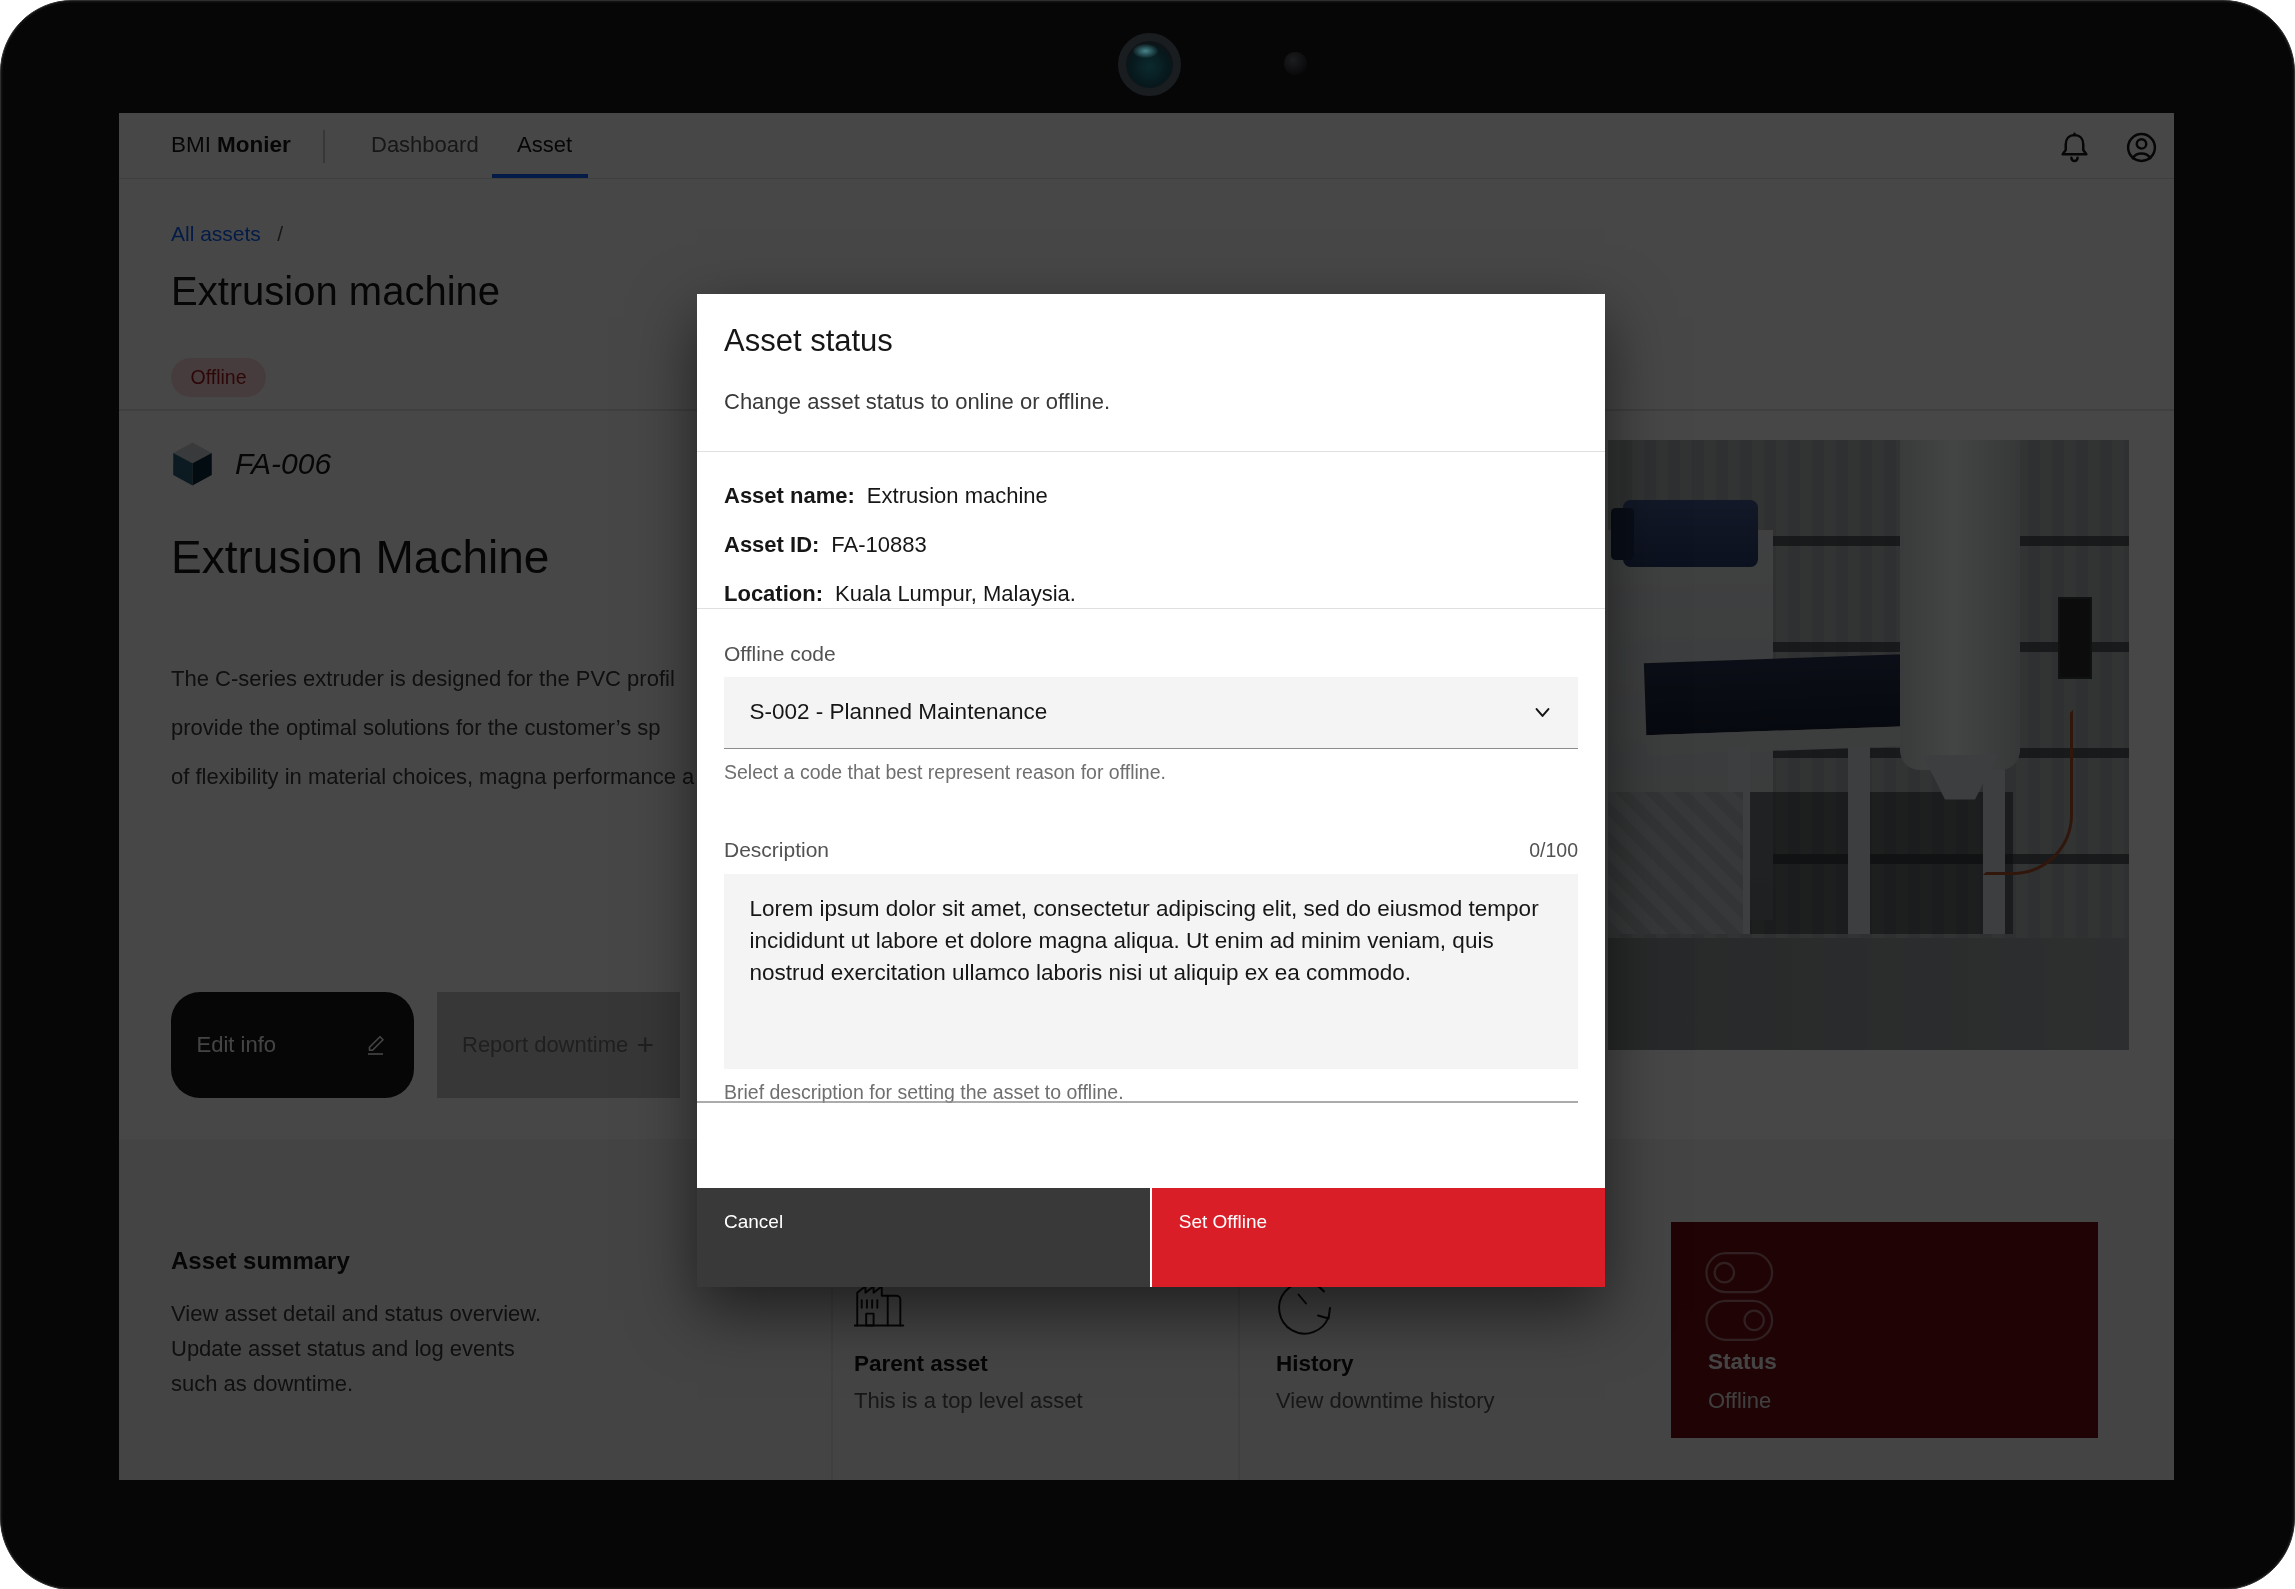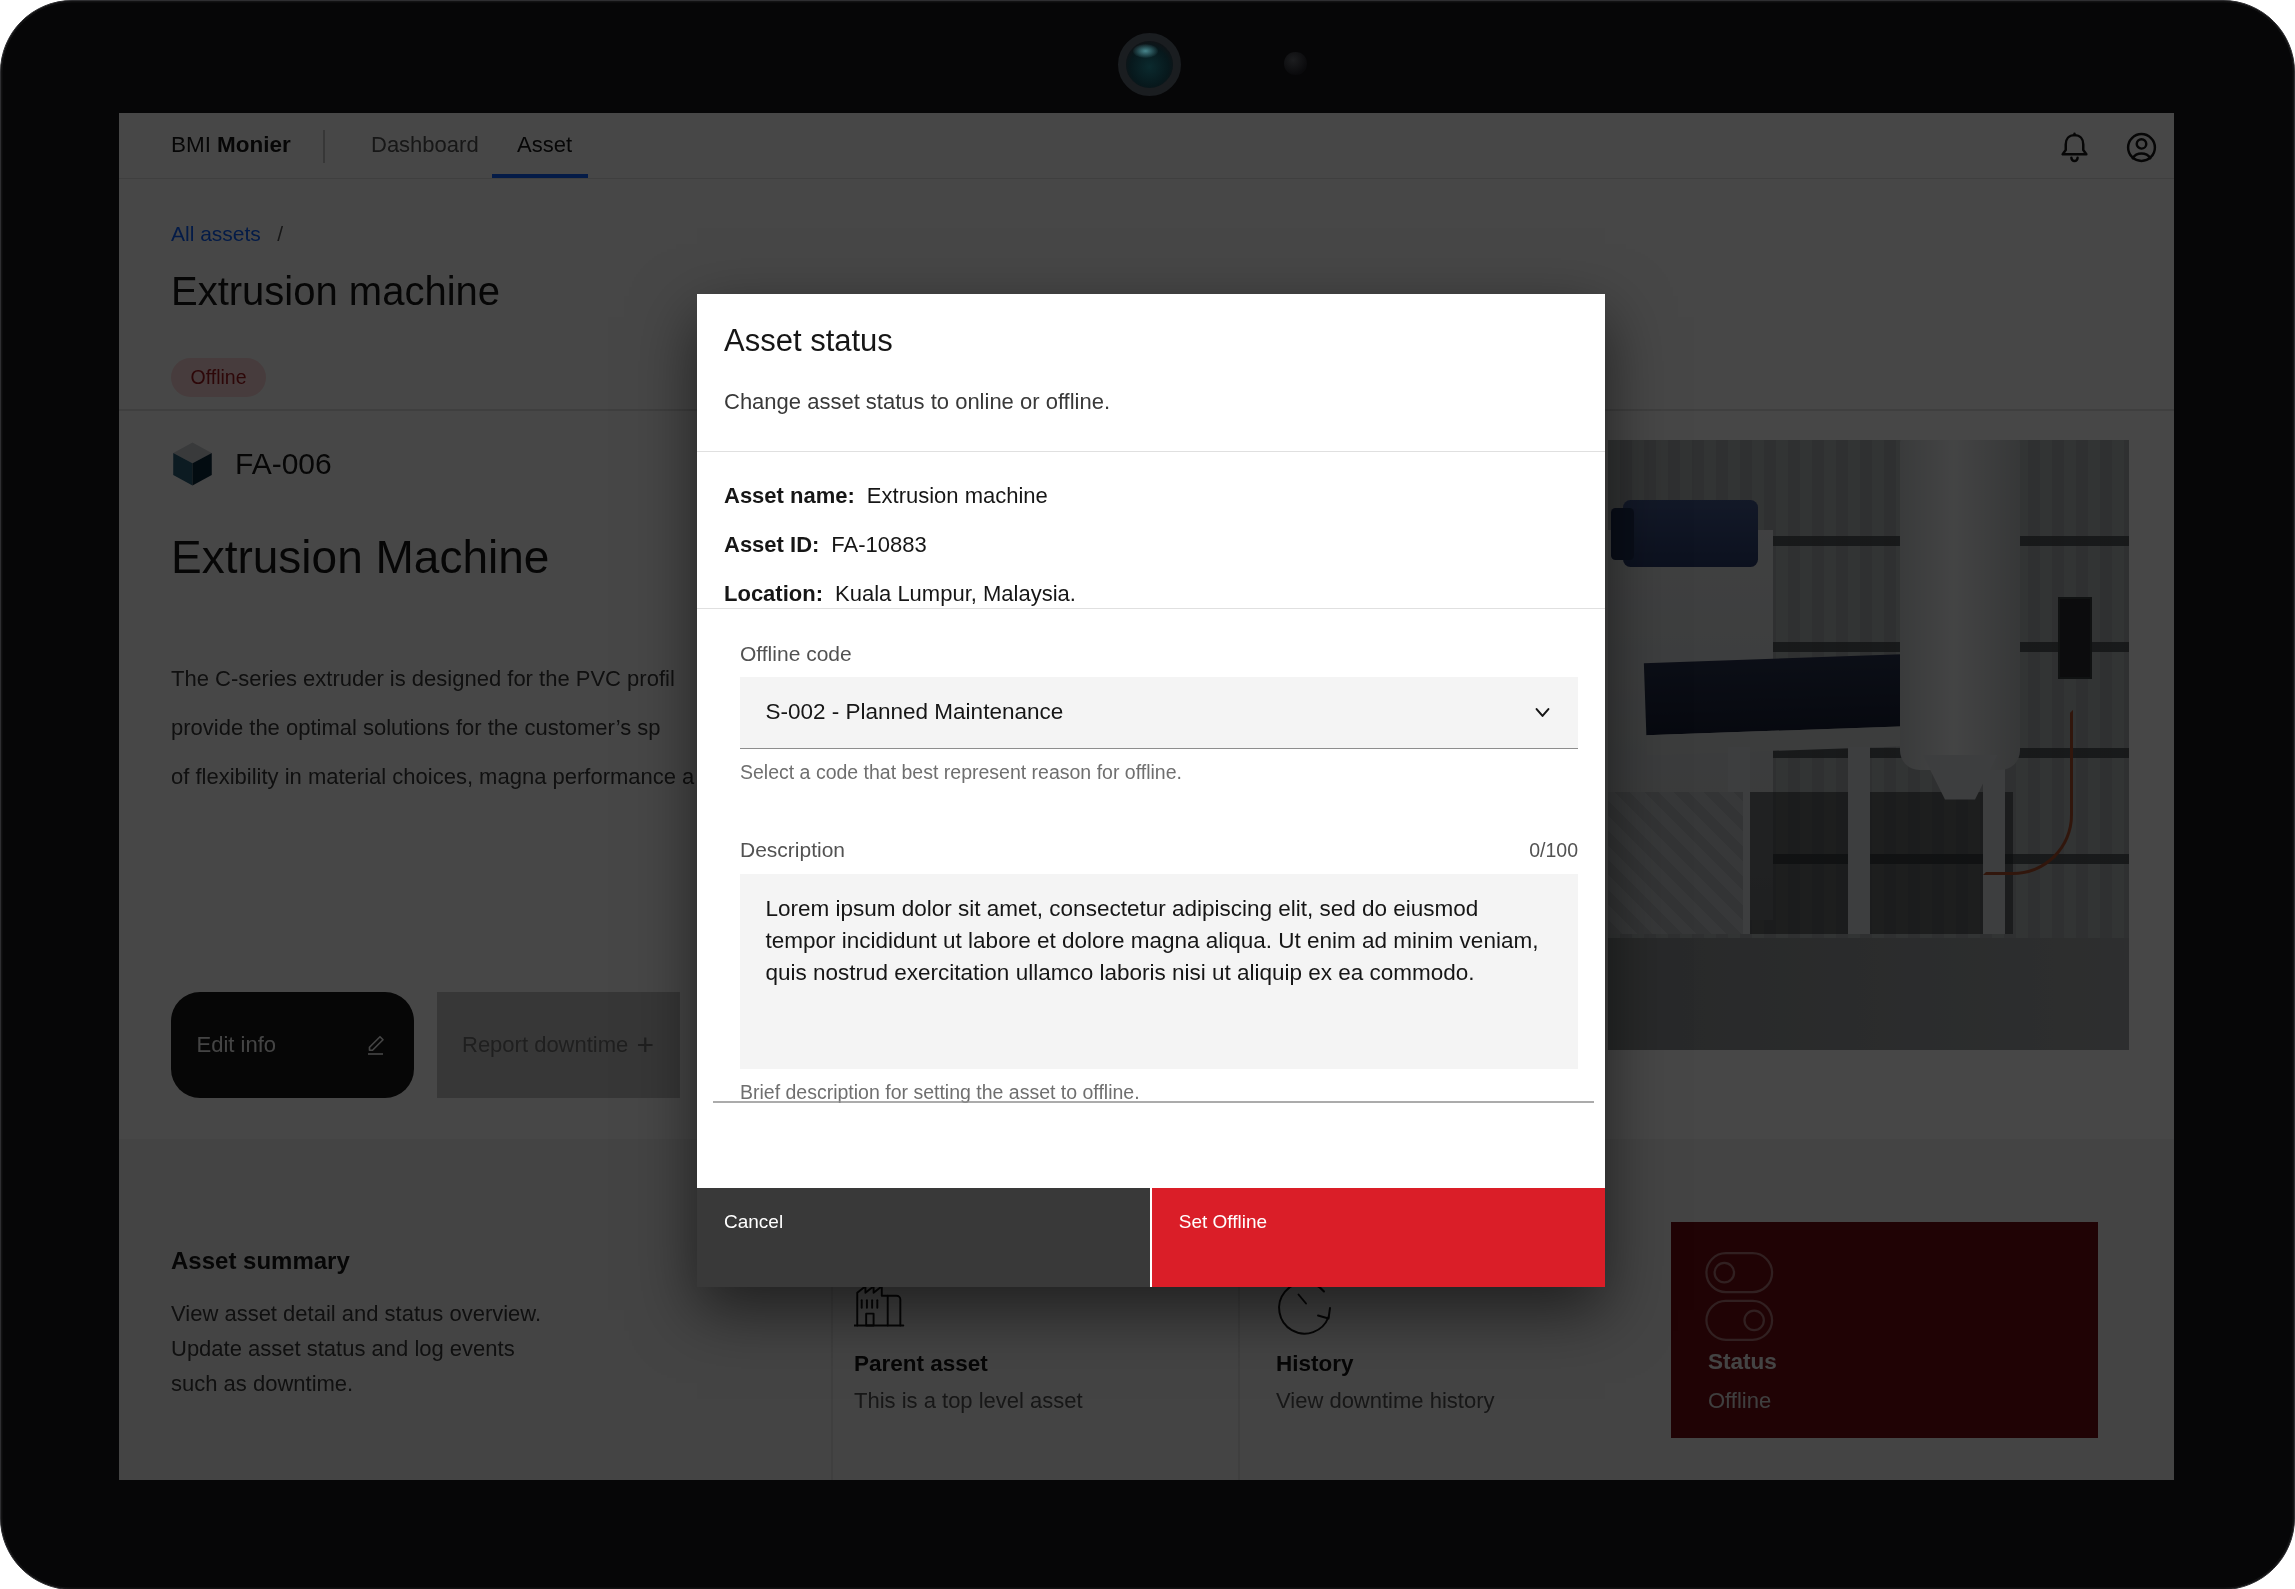--- a/index.html
+++ b/index.html
@@ -34,21 +34,21 @@
   .breadcrumb{position:absolute;left:52px;top:109px;font-size:21px;}
   .breadcrumb .link{color:#0f62fe;cursor:pointer;}
   .breadcrumb .sep{color:#525252;margin-left:10.5px;}
   .page-title{position:absolute;left:52px;top:156px;font-size:40px;font-weight:400;color:#161616;}
   .status-badge{position:absolute;left:52px;top:245px;height:39px;border-radius:19.5px;background:#ffd7d9;color:#a2191f;
         font-size:19.5px;display:flex;align-items:center;padding:0 19.5px;}
   .pagehead-divider{position:absolute;left:0;top:296px;width:100%;height:1.5px;background:#e0e0e0;}
   
   .fa-row{position:absolute;left:52px;top:328px;display:flex;align-items:center;}
   .fa-row svg{width:43px;height:46px;margin-right:21px;}
-  .fa-code{font-size:30px;color:#161616;}
+  .fa-code{font-size:30px;color:#161616;font-style:italic;}
   .asset-h1{position:absolute;left:52px;top:417px;font-size:46px;font-weight:300;color:#161616;}
   .asset-desc{position:absolute;left:52px;top:541px;width:529px;overflow:hidden;}
   .asset-desc div{white-space:nowrap;font-size:22px;color:#393939;line-height:49px;}
   
   .action-row{position:absolute;left:52px;top:879px;display:flex;gap:22.5px;}
   .btn-edit{width:243px;height:106px;background:#161616;color:#f4f4f4;font-size:22px;display:flex;align-items:center;
         justify-content:space-between;padding:0 25.5px;cursor:pointer;border-radius:29px;}
   .btn-report{width:243px;height:106px;background:#c6c6c6;color:#6f6f6f;font-size:22px;display:flex;align-items:center;
         justify-content:space-between;padding:0 25.5px;}
   .btn-report .plus{font-size:30px;line-height:30px;}
@@ -96,21 +96,21 @@
   
   .overlay{position:absolute;inset:0;background:rgba(0,0,0,0.72);}
   .modal{position:absolute;left:578px;top:181px;width:908px;height:993px;background:#ffffff;display:flex;flex-direction:column;
         box-shadow:0 22.5px 60px rgba(0,0,0,0.55);}
   .m-head{padding:28.5px 27px 0;height:158px;border-bottom:1.5px solid #e0e0e0;}
   .m-title{font-size:31px;font-weight:400;color:#161616;}
   .m-sub{margin-top:30px;font-size:22px;color:#393939;}
   .m-info{padding:19.5px 27px 0;height:157px;border-bottom:1.5px solid #e0e0e0;}
   .m-row{height:49px;display:flex;align-items:center;font-size:22px;color:#161616;}
   .m-row .lbl{font-weight:700;margin-right:12px;}
-  .m-form{padding:33px 27px 0;position:relative;flex:1;margin-left:16px;}
+  .m-form{padding:33px 27px 0;position:relative;flex:1;}
   .f-label{font-size:21px;color:#525252;}
   .select{margin-top:10.5px;height:72px;background:#f4f4f4;border-bottom:1.5px solid #8d8d8d;display:flex;align-items:center;
         justify-content:space-between;padding:0 22.5px 0 25.5px;cursor:pointer;}
   .select .sel-text{font-size:22.5px;color:#161616;}
   .select svg{width:27px;height:27px;}
   .f-helper{margin-top:12px;font-size:19.5px;color:#6f6f6f;}
   .desc-row{margin-top:54px;display:flex;justify-content:space-between;align-items:baseline;}
   .counter{font-size:19.5px;color:#525252;}
   .textarea{margin-top:12px;height:195px;background:#f4f4f4;padding:19.5px 25.5px;font-size:22.5px;line-height:32px;color:#161616;overflow:hidden;}
   .seam{position:absolute;left:0px;top:492px;width:881px;height:1.5px;background:#8f8f8f;opacity:0.75;}

